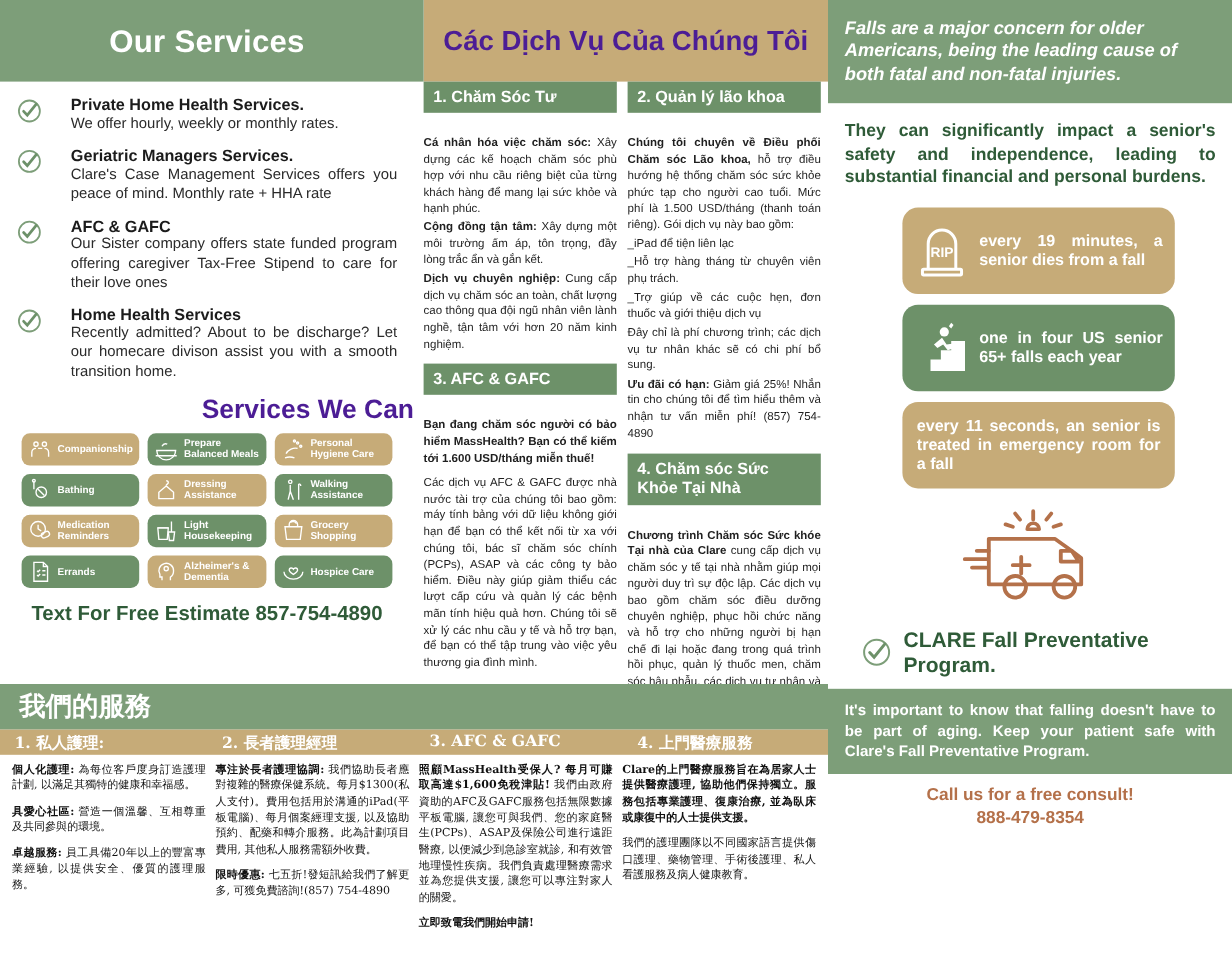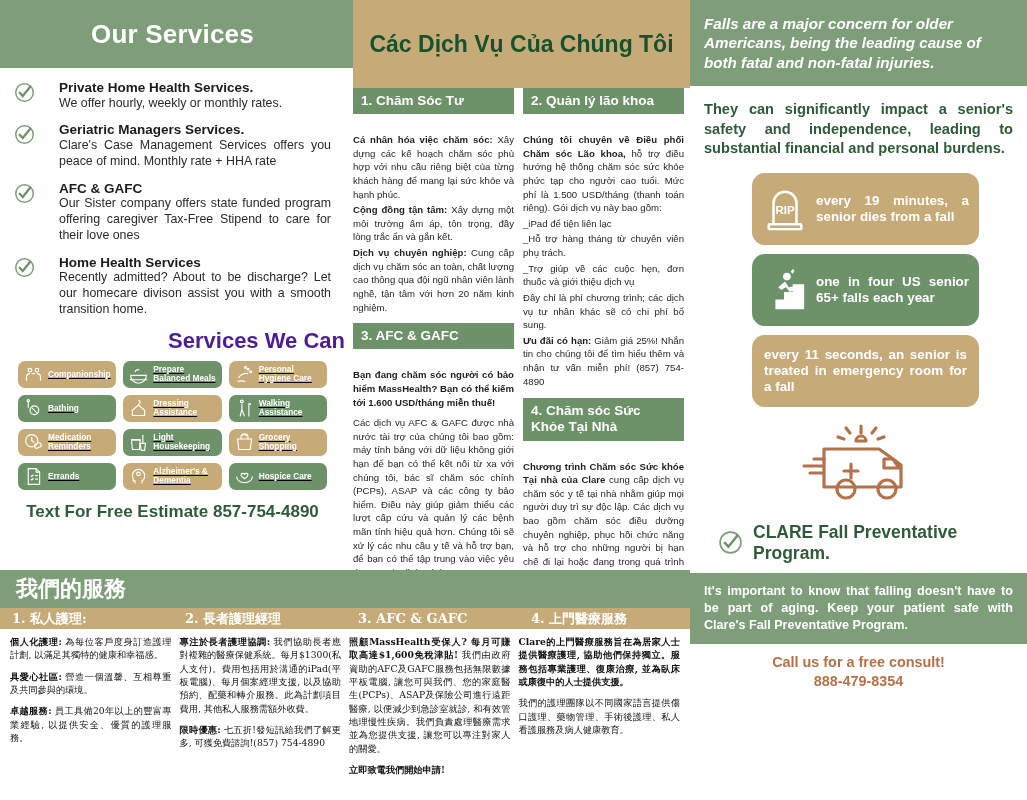--- a/index.html
+++ b/index.html
@@ -31,35 +31,35 @@
   .svc-title { font-size:13.5px; font-weight:bold; color:#1b1b1b; line-height:1.15; }
   .svc-desc { font-size:12.4px; color:#2a2a2a; line-height:1.28; text-align:justify; }
 
   .swc-title {
     text-align:right; color:#4c1d95; font-weight:bold;
     font-size:22px; line-height:1.08; margin:7px 0 8px 0;
   }
   .tiles { display:grid; grid-template-columns:repeat(3,1fr); gap:7px 7px; padding:0 18px; }
   .tile {
     height:27px; border-radius:7px; display:flex; align-items:center;
-    padding-left:5px; gap:4px; overflow:hidden;text-decoration:underline;
+    padding-left:5px; gap:4px; overflow:hidden;
   }
   .tile.tan { background:#c6ab78; }
   .tile.grn { background:#6d9169; }
   .tile-ic { flex:0 0 auto; width:21px; height:21px; }
   .tile-lbl { color:#fff; font-size:8.3px; font-weight:bold; line-height:1.12; }
   .text-est {
     text-align:center; color:#2f5b38; font-weight:bold; font-size:17px;
     margin-top:12px;
   }
 
   
   .vi-strip { position:absolute; left:0; top:0; width:8px; height:68px; background:#7d9e79; }
   .vi-header {
-    background:#c6ab78; color:#14532d; height:88px; margin-left:8px;
+    background:#c6ab78; color:#4c1d95; height:68px; margin-left:8px;
     display:flex; align-items:center; justify-content:center;
     font-size:23px; font-weight:bold;
   }
   .vi-cols { display:flex; gap:9px; padding:0 6px 0 8px; }
   .vi-c { width:163px; }
   .vi-h {
     background:#6d9169; color:#fff; font-weight:bold; font-size:13.5px;
     padding:5px 8px; line-height:1.2; margin-bottom:19px;
   }
   .vi-h.two { min-height:40px; }

